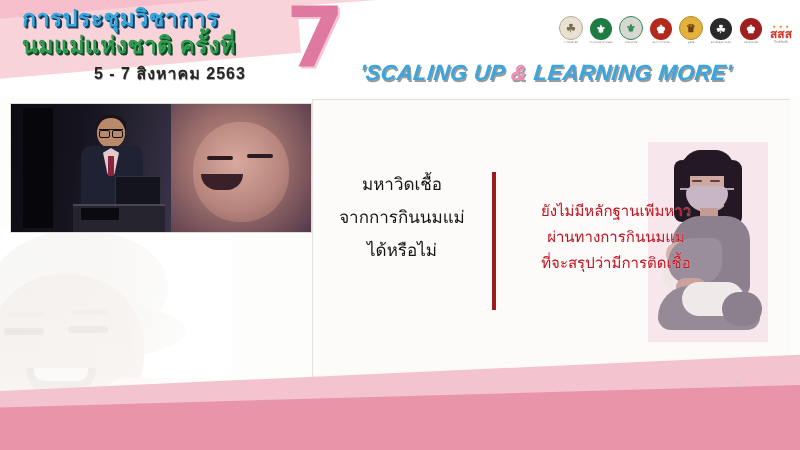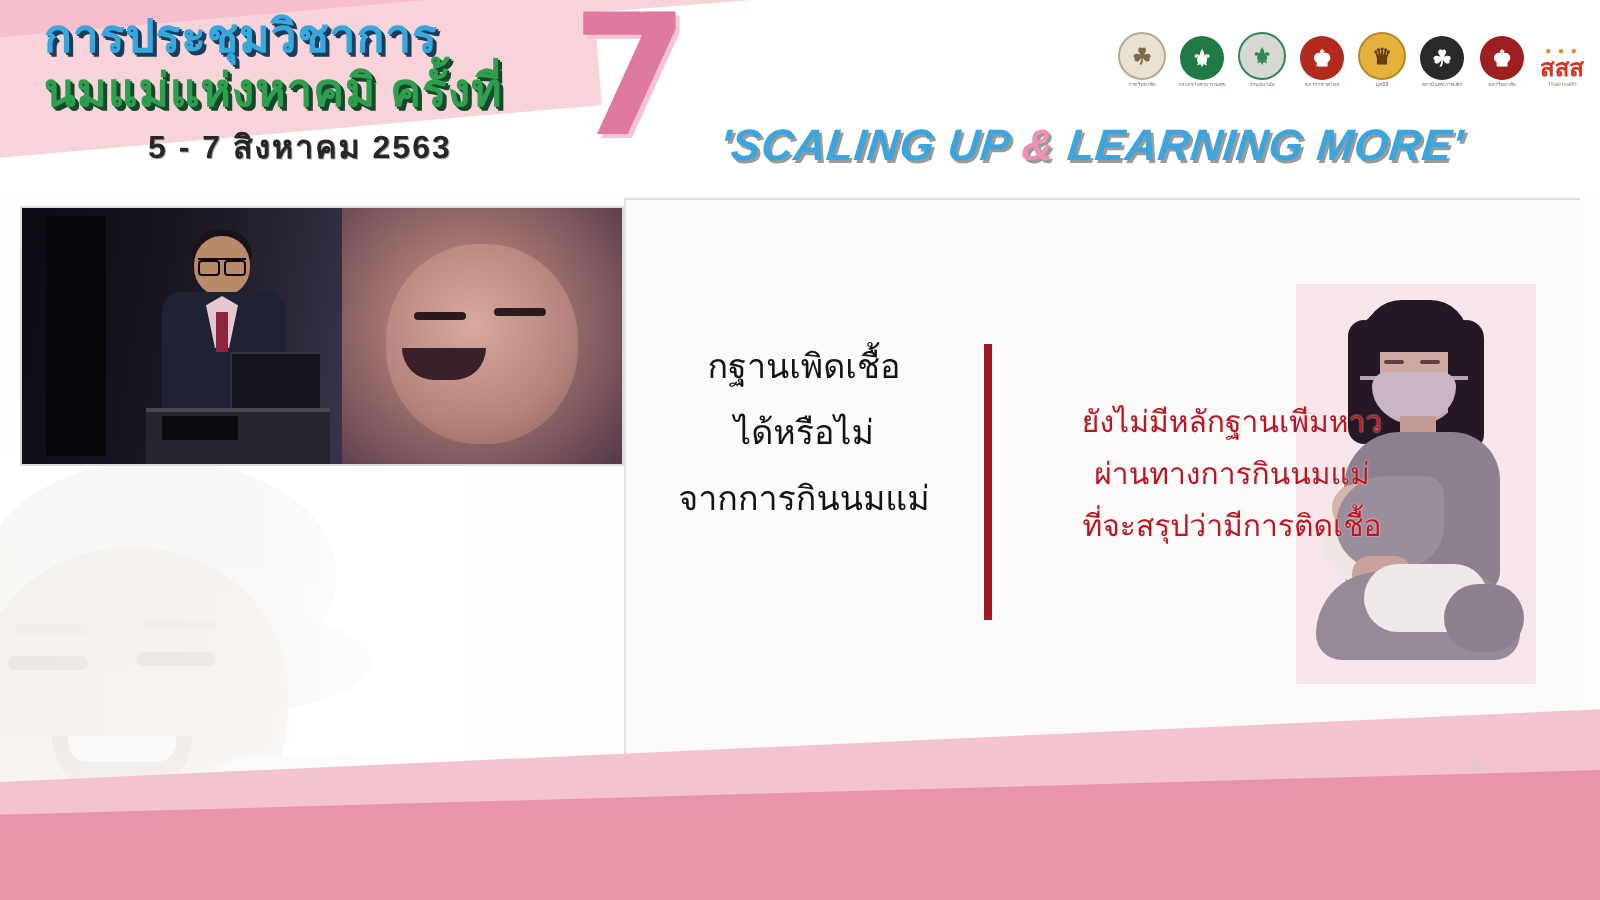--- a/index.html
+++ b/index.html
@@ -38,21 +38,21 @@
     text-shadow:1px 1px 0 #1b3d5c, 2px 2px 0 #1b3d5c;
     line-height:28px;white-space:nowrap;
   }
   .t-line2{
     font-size:23px;font-weight:bold;color:#2f9e4f;letter-spacing:.5px;
     text-shadow:1px 1px 0 #14492a, 2px 2px 0 #14492a;
     line-height:28px;white-space:nowrap;margin-top:-1px;
   }
   .t-date{
     font-size:16px;font-weight:bold;color:#262626;letter-spacing:1px;
-    margin-top:2px;margin-left:52px;white-space:nowrap;
+    margin-top:2px;margin-left:72px;white-space:nowrap;
     text-shadow:.5px .5px 0 rgba(0,0,0,.35);
   }
 
   .big-seven{
     position:absolute;left:286px;top:-4px;z-index:5;
     font-size:84px;font-weight:bold;color:#e079a0;
     font-family:"DejaVu Sans", sans-serif;
     line-height:84px;
     text-shadow:2px 2px 0 #f6c3d4;
   }
@@ -333,21 +333,21 @@
   <div class="header">
     <div class="swoosh-a"></div>
     <div class="swoosh-b"></div>
     <div class="swoosh-c"></div>
     <div class="swoosh-white"></div>
 
     <div class="big-seven">7</div>
 
     <div class="title-block">
       <div class="t-line1">การประชุมวิชาการ</div>
-      <div class="t-line2">นมแม่แห่งหาคมิ ครั้งที่</div>
+      <div class="t-line2">นมแม่แห่งชาติ ครั้งที่</div>
       <div class="t-date">5 - 7 สิงหาคม 2563</div>
     </div>
 
     <div class="tagline">
       <span>'SCALING UP </span><span class="amp">&amp;</span><span> LEARNING MORE'</span>
     </div>
 
     <div class="logos">
       <div class="logo lg1">
         <div class="disc">☘</div>
@@ -418,23 +418,23 @@
     </div>
     <div class="bp-shirt"></div>
     <div class="bp-fade"></div>
     <div class="bp-fade2"></div>
   </div>
 
   <div class="slide-panel"></div>
   <div class="slide-top-rule"></div>
 
   <div class="q-text">
-    <div>กฐานเพิดเชื้อ</div>
+    <div>มหาวิดเชื้อ</div>
+    <div>จากการกินนมแม่</div>
     <div>ได้หรือไม่</div>
-    <div>จากการกินนมแม่</div>
   </div>
 
   <div class="divider"></div>
 
   <div class="illus">
     <div class="il-hair-back"></div>
     <div class="il-head"></div>
     <div class="il-hair-front"></div>
     <div class="il-hair-side-l"></div>
     <div class="il-hair-side-r"></div>

